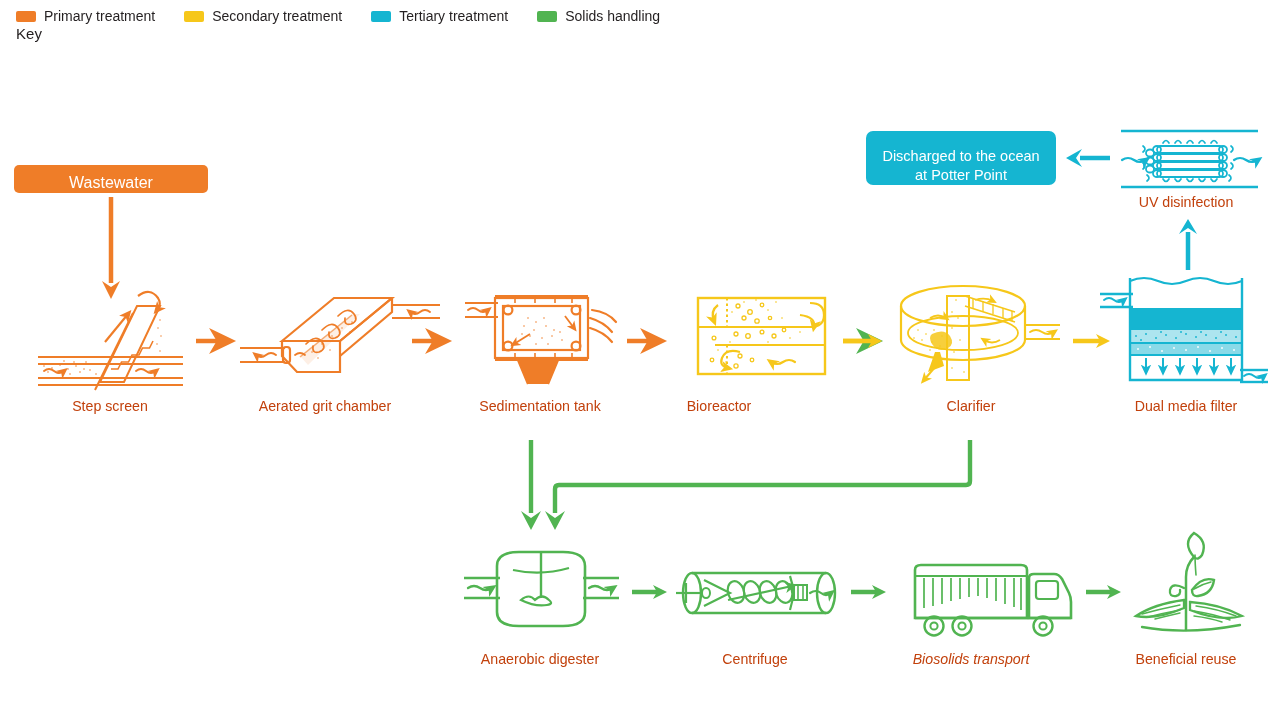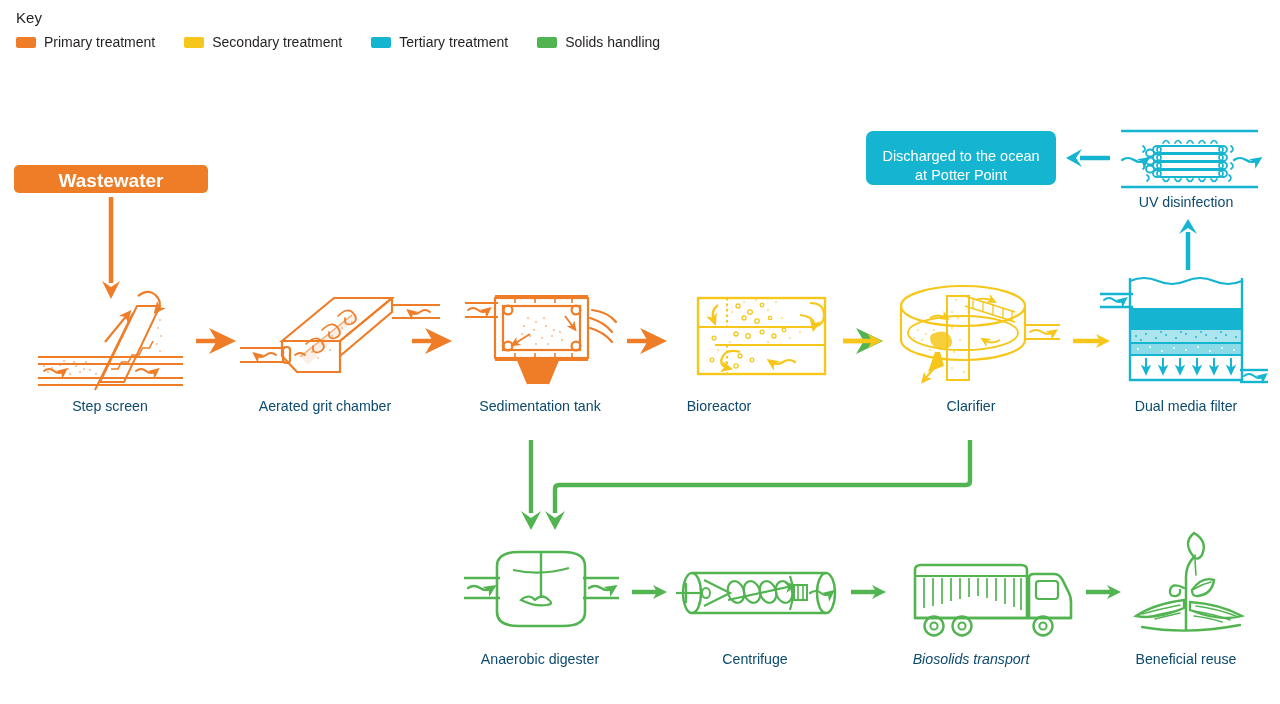--- a/index.html
+++ b/index.html
@@ -75,50 +75,48 @@
     text-align: center;
     color: #ffffff;
     border-radius: 5px;
     line-height: 1.32;
   }
   #box-wastewater {
     left: 14px;
     top: 165px;
     width: 194px;
     height: 28px;
-    font-size: 19px;
+    font-size: 16px;
     background: #ef7d28;
-    font-weight: bold;
   }
   #box-discharge {
     left: 866px;
     top: 131px;
     width: 190px;
     height: 54px;
     font-size: 14.5px;
     background: #15b5d1;
     border-radius: 7px;
     padding: 0 10px;
   }
 
   
   .stage-label {
     position: absolute;
     text-align: center;
     font-size: 14.2px;
-    color: #0c4a6e;
+    color: #c2410c;
     line-height: 17px;
     white-space: nowrap;
   }
 </style>
 </head>
 <body>
 
 <div id="legend">
-  <div id="legend-title">Key</div>
   <div id="legend-items">
 
     <div class="legend-item">
       <span class="legend-swatch" style="background:#ef7d28"></span>
       <span class="legend-label">Primary treatment</span>
     </div>
 
     <div class="legend-item">
       <span class="legend-swatch" style="background:#f6c71a"></span>
       <span class="legend-label">Secondary treatment</span>
@@ -128,20 +126,21 @@
       <span class="legend-swatch" style="background:#15b5d1"></span>
       <span class="legend-label">Tertiary treatment</span>
     </div>
 
     <div class="legend-item">
       <span class="legend-swatch" style="background:#51b451"></span>
       <span class="legend-label">Solids handling</span>
     </div>
 
   </div>
+  <div id="legend-title">Key</div>
 </div>
 
 <div class="pill" id="box-wastewater">
   <span>Wastewater</span>
 </div>
 
 <div class="pill" id="box-discharge">
   <div>
     <div>Discharged to the ocean</div>
     <div>at Potter Point</div>

